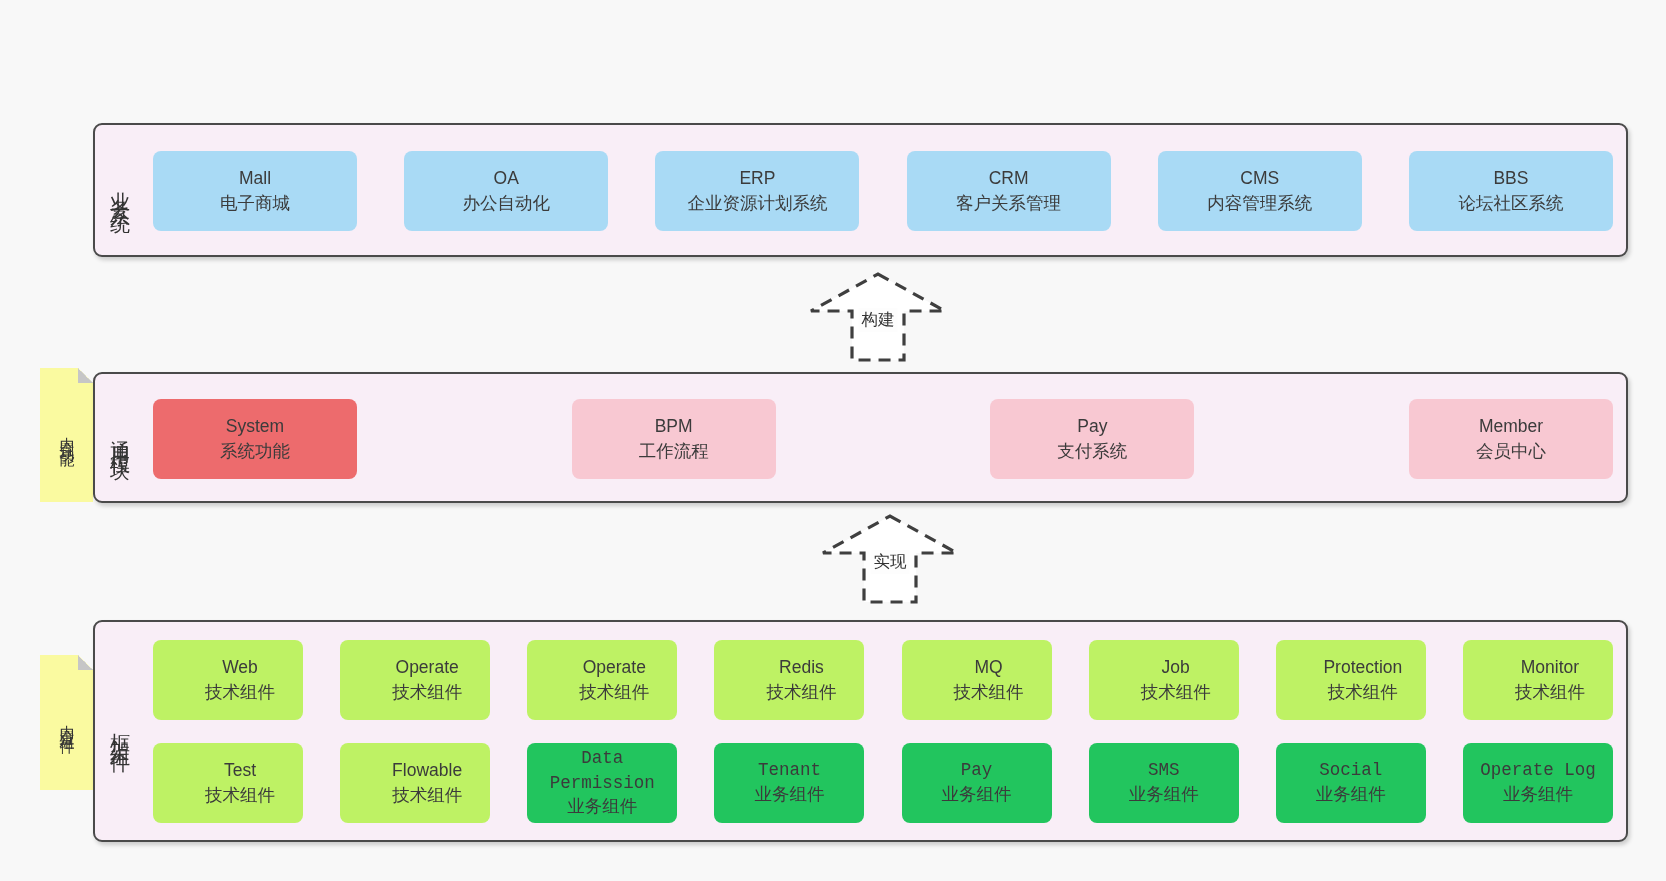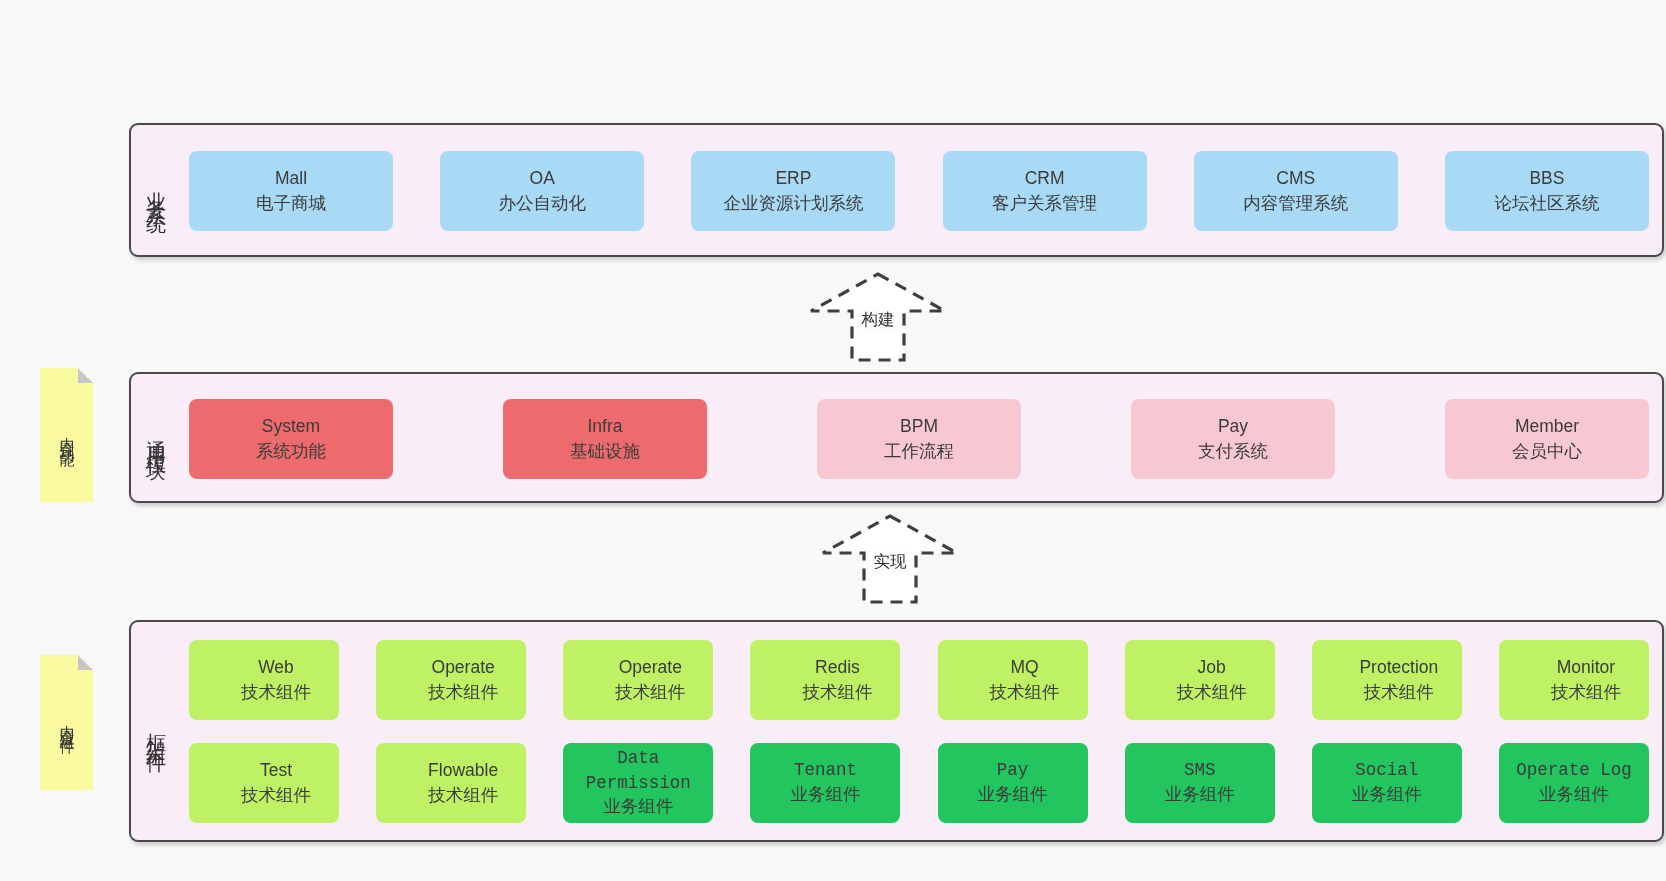--- a/index.html
+++ b/index.html
@@ -7,21 +7,20 @@
     position:relative; width:1666px; height:881px; overflow:hidden;
     background:#f8f8f8; color:#3b3b3b;
     font-family:"Liberation Sans", sans-serif;
   }
 
   
   .layer {
     position:absolute; left:93px; width:1535px; box-sizing:border-box;
     background:#f9eef7; border:2px solid #4a4a4a; border-radius:9px;
     box-shadow:2px 3px 4px rgba(0,0,0,0.18);
-    margin-left:36px;
   }
   #layer-business   { top:123px; height:134px; }
   #layer-modules    { top:372px; height:131px; }
   #layer-components { top:620px; height:222px; }
 
   .layer-label {
     position:absolute; left:6px; top:0; bottom:0; width:40px;
     display:flex; align-items:center; justify-content:center;
     writing-mode:vertical-rl; text-orientation:upright;
     font-size:20px; letter-spacing:7px; color:#333;
@@ -128,24 +127,20 @@
     <div class="arrow-label">构建</div>
   </div>
 
   <div class="layer" id="layer-modules">
     <div class="layer-label">通用模块</div>
     <div class="box-row">
       <div class="box box-wide red">
         <span class="box-name">System</span>
         <span class="box-desc">系统功能</span>
       </div>
-      <div class="box box-wide red">
-        <span class="box-name">Infra</span>
-        <span class="box-desc">基础设施</span>
-      </div>
       <div class="box box-wide pink">
         <span class="box-name">BPM</span>
         <span class="box-desc">工作流程</span>
       </div>
       <div class="box box-wide pink">
         <span class="box-name">Pay</span>
         <span class="box-desc">支付系统</span>
       </div>
       <div class="box box-wide pink">
         <span class="box-name">Member</span>

